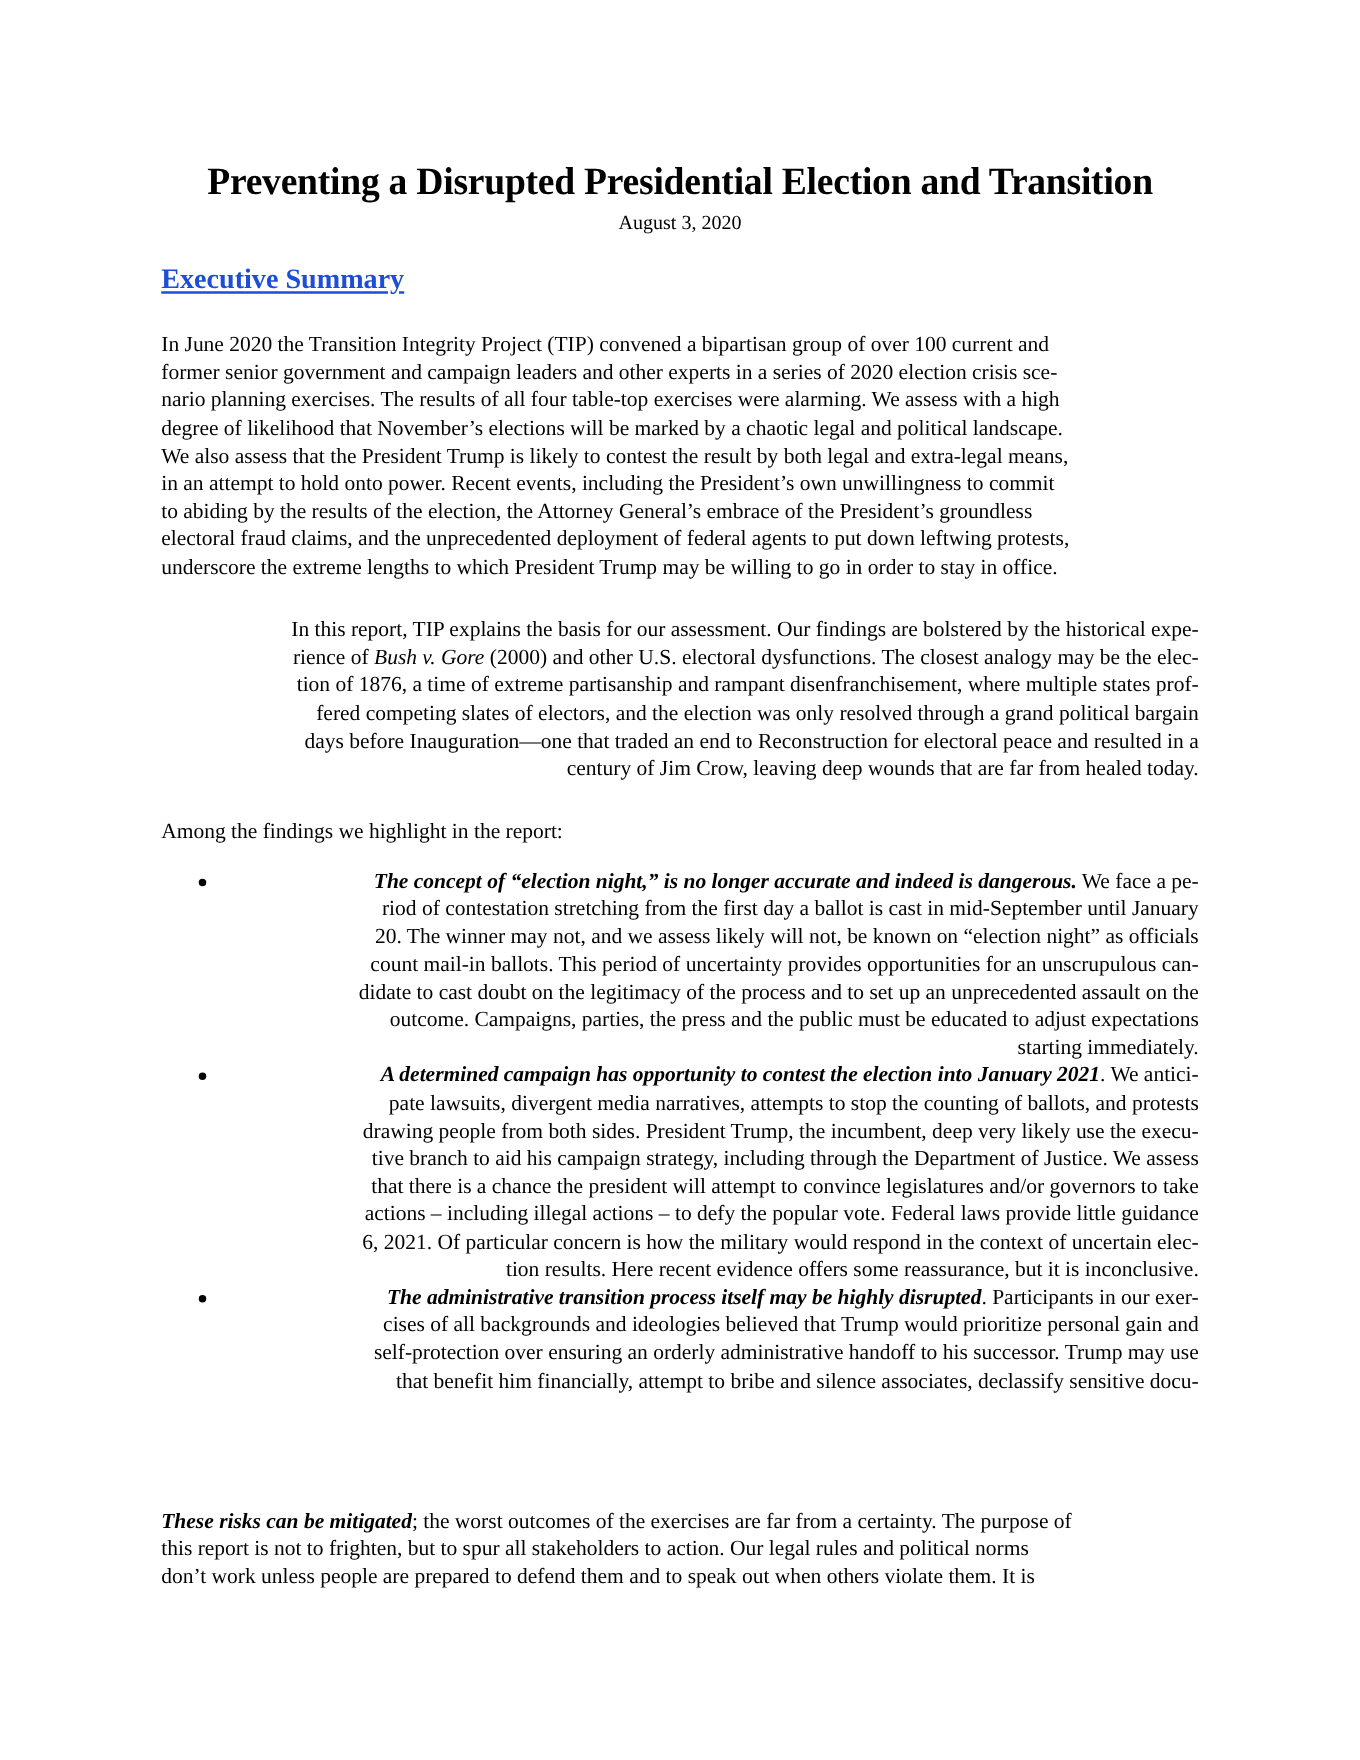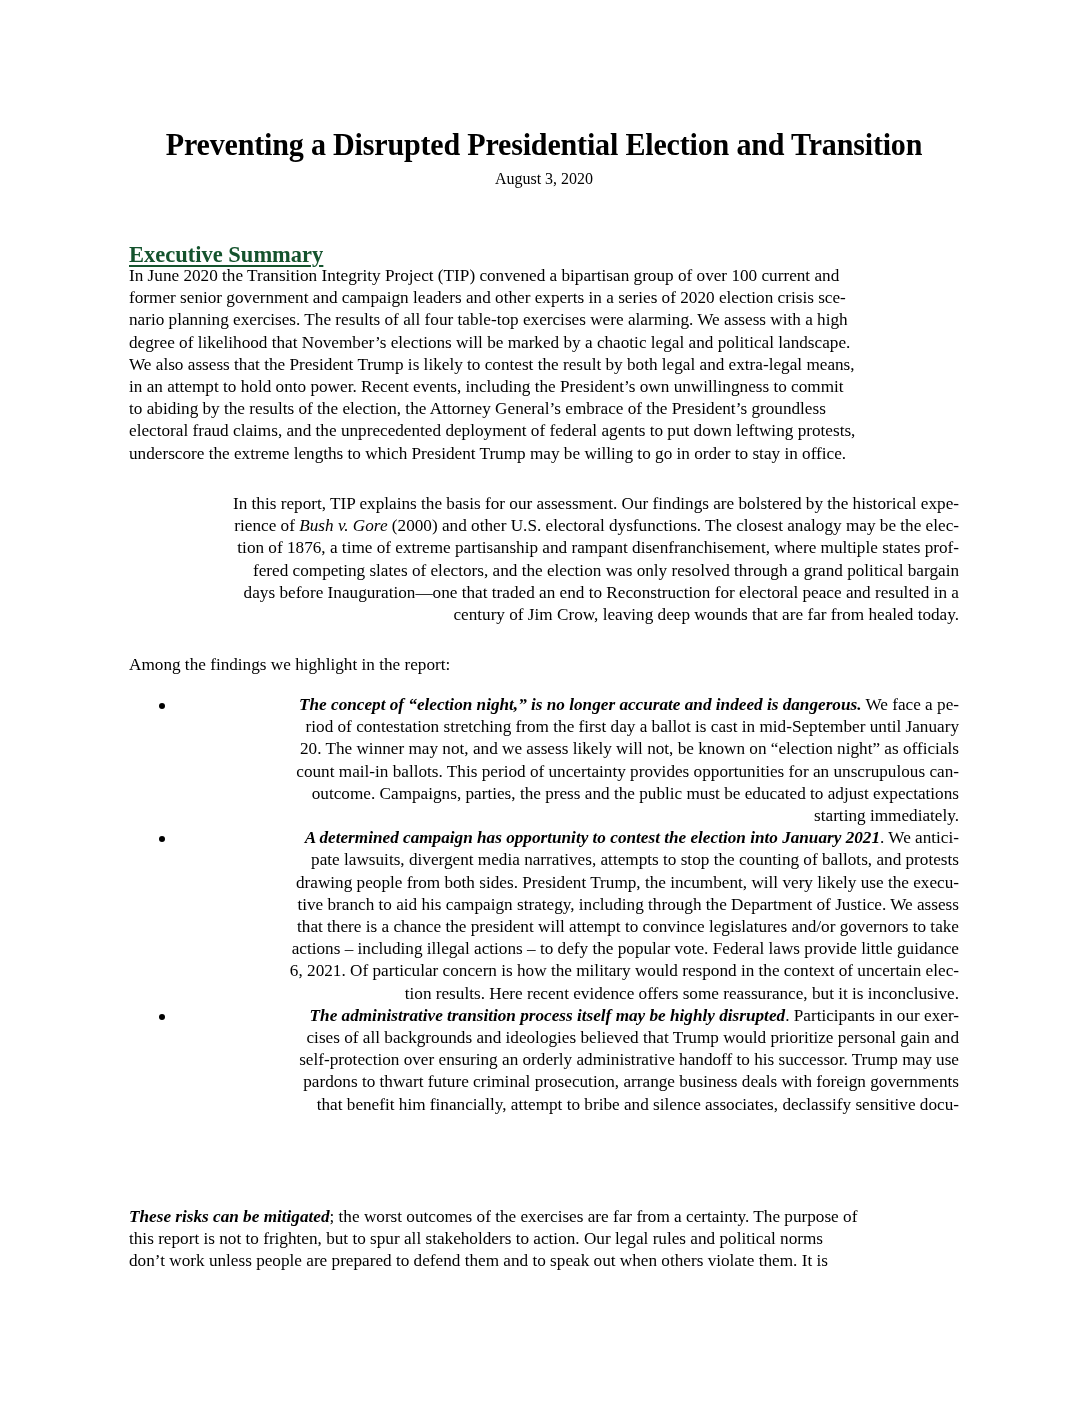--- a/index.html
+++ b/index.html
@@ -100,21 +100,21 @@
       background: #000;
     }
     .p4 { top: 1206px; }
   </style>
 </head>
 <body>
 
 <div class="page">
   <h1 class="title">Preventing a Disrupted Presidential Election and Transition</h1>
   <div class="date">August 3, 2020</div>
-  <h2 class="heading" style="color: #14532d; margin-top: 32px;">Executive Summary</h2>
+  <h2 class="heading" style="color: #1d4ed8;">Executive Summary</h2>
 
   <div class="para p1">
     <span class="line">In June 2020 the Transition Integrity Project (TIP) convened a bipartisan group of over 100 current and</span>
     <span class="line">former senior government and campaign leaders and other experts in a series of 2020 election crisis sce-</span>
     <span class="line">nario planning exercises. The results of all four table-top exercises were alarming. We assess with a high</span>
     <span class="line">degree of likelihood that November’s elections will be marked by a chaotic legal and political landscape.</span>
     <span class="line">We also assess that the President Trump is likely to contest the result by both legal and extra-legal means,</span>
     <span class="line">in an attempt to hold onto power. Recent events, including the President’s own unwillingness to commit</span>
     <span class="line">to abiding by the results of the election, the Attorney General’s embrace of the President’s groundless</span>
     <span class="line">electoral fraud claims, and the unprecedented deployment of federal agents to put down leftwing protests,</span>
@@ -132,40 +132,40 @@
 
   <div class="para p3">Among the findings we highlight in the report:</div>
 
   <ul class="bullets">
     <li class="bullet">
       <span class="bullet-dot"></span>
       <span class="line"><span class="bi">The concept of “election night,” is no longer accurate and indeed is dangerous.</span><span> We face a pe-</span></span>
       <span class="line">riod of contestation stretching from the first day a ballot is cast in mid-September until January</span>
       <span class="line">20. The winner may not, and we assess likely will not, be known on “election night” as officials</span>
       <span class="line">count mail-in ballots. This period of uncertainty provides opportunities for an unscrupulous can-</span>
+      <span class="line">didate to cast doubt on the legitimacy of the process and to set up an unprecedented assault on the</span>
       <span class="line">outcome. Campaigns, parties, the press and the public must be educated to adjust expectations</span>
       <span class="line">starting immediately.</span>
     </li>
     <li class="bullet">
       <span class="bullet-dot"></span>
       <span class="line"><span class="bi">A determined campaign has opportunity to contest the election into January 2021</span><span>. We antici-</span></span>
       <span class="line">pate lawsuits, divergent media narratives, attempts to stop the counting of ballots, and protests</span>
-      <span class="line">drawing people from both sides. President Trump, the incumbent, will very likely use the execu-</span>
+      <span class="line">drawing people from both sides. President Trump, the incumbent, deep very likely use the execu-</span>
       <span class="line">tive branch to aid his campaign strategy, including through the Department of Justice. We assess</span>
       <span class="line">that there is a chance the president will attempt to convince legislatures and/or governors to take</span>
       <span class="line">actions – including illegal actions – to defy the popular vote. Federal laws provide little guidance</span>
       <span class="line">6, 2021. Of particular concern is how the military would respond in the context of uncertain elec-</span>
       <span class="line">tion results. Here recent evidence offers some reassurance, but it is inconclusive.</span>
     </li>
     <li class="bullet">
       <span class="bullet-dot"></span>
       <span class="line"><span class="bi">The administrative transition process itself may be highly disrupted</span><span>. Participants in our exer-</span></span>
       <span class="line">cises of all backgrounds and ideologies believed that Trump would prioritize personal gain and</span>
       <span class="line">self-protection over ensuring an orderly administrative handoff to his successor. Trump may use</span>
-      <span class="line">pardons to thwart future criminal prosecution, arrange business deals with foreign governments</span>
       <span class="line">that benefit him financially, attempt to bribe and silence associates, declassify sensitive docu-</span>
     </li>
   </ul>
 
   <div class="para p4">
     <span class="line"><span class="bi">These risks can be mitigated</span><span>; the worst outcomes of the exercises are far from a certainty. The purpose of</span></span>
     <span class="line">this report is not to frighten, but to spur all stakeholders to action. Our legal rules and political norms</span>
     <span class="line">don’t work unless people are prepared to defend them and to speak out when others violate them. It is</span>
   </div>
 </div>

